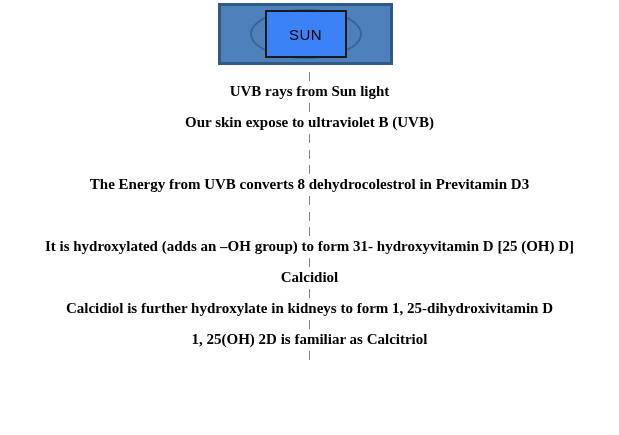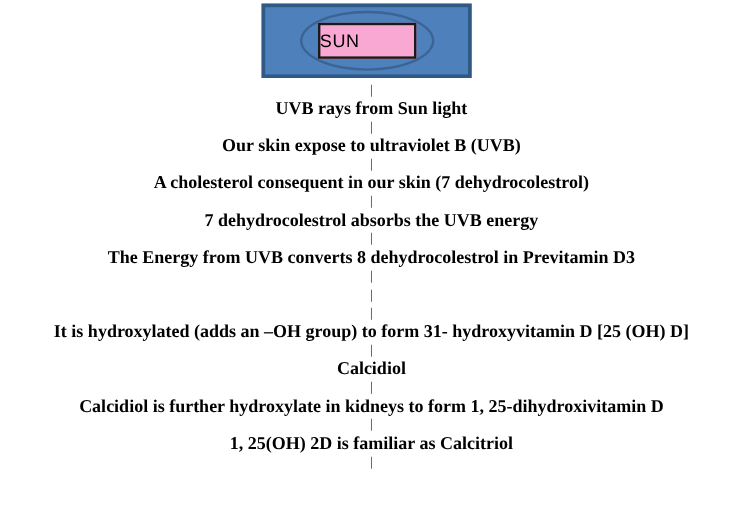--- a/index.html
+++ b/index.html
@@ -31,26 +31,27 @@
     border: 2px solid var(--ellipse-stroke, #3b6394);
     border-radius: 50%;
     box-sizing: border-box;
   }
   .sun-label-box {
     position: absolute;
     left: 50%;
     top: 50%;
     transform: translate(-50%, -50%);
     width: 82px;
-    height: 30px;
-    background: #f9a8d4;
+    height: 48px;
+    background: #3b82f6;
     border: 2px solid #1a1a1a;
     box-sizing: border-box;
     display: flex;
     align-items: center;
+    justify-content: center;
   }
   .sun-label {
     font-family: "Liberation Sans", sans-serif;
     font-size: 15px;
     color: #000000;
     letter-spacing: 0.5px;
   }
   .flow {
     position: absolute;
     left: 0;
@@ -86,23 +87,21 @@
     <div class="sun-label-box">
       <span class="sun-label">SUN</span>
     </div>
   </div>
   <div class="flow">
       <div class="row flow-connector">|</div>
       <div class="row flow-step">UVB rays from Sun light</div>
       <div class="row flow-connector">|</div>
       <div class="row flow-step">Our skin expose to ultraviolet B (UVB)</div>
       <div class="row flow-connector">|</div>
-      <div class="row flow-step">A cholesterol consequent in our skin (7 dehydrocolestrol)</div>
       <div class="row flow-connector">|</div>
-      <div class="row flow-step">7 dehydrocolestrol absorbs the UVB energy</div>
       <div class="row flow-connector">|</div>
       <div class="row flow-step">The Energy from UVB converts 8 dehydrocolestrol in Previtamin D3</div>
       <div class="row flow-connector">|</div>
       <div class="row flow-connector">|</div>
       <div class="row flow-connector">|</div>
       <div class="row flow-step">It is hydroxylated (adds an –OH group) to form 31- hydroxyvitamin D [25 (OH) D]</div>
       <div class="row flow-connector">|</div>
       <div class="row flow-step">Calcidiol</div>
       <div class="row flow-connector">|</div>
       <div class="row flow-step">Calcidiol is further hydroxylate in kidneys to form 1, 25-dihydroxivitamin D</div>

